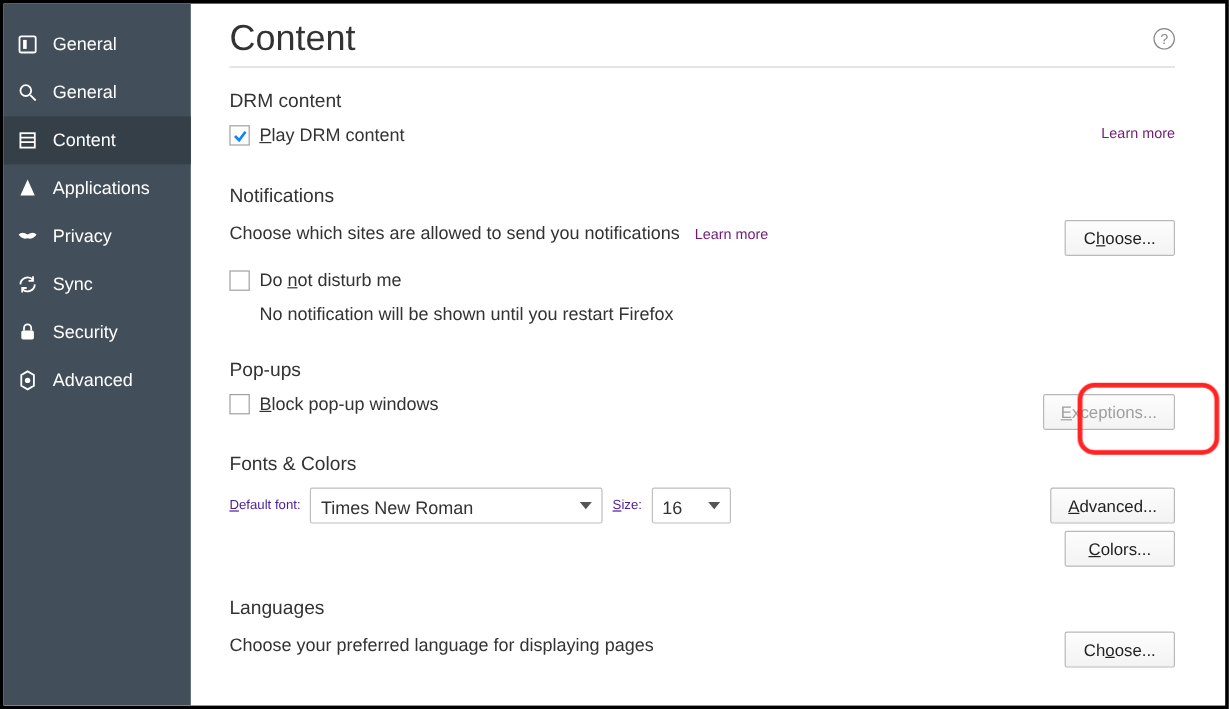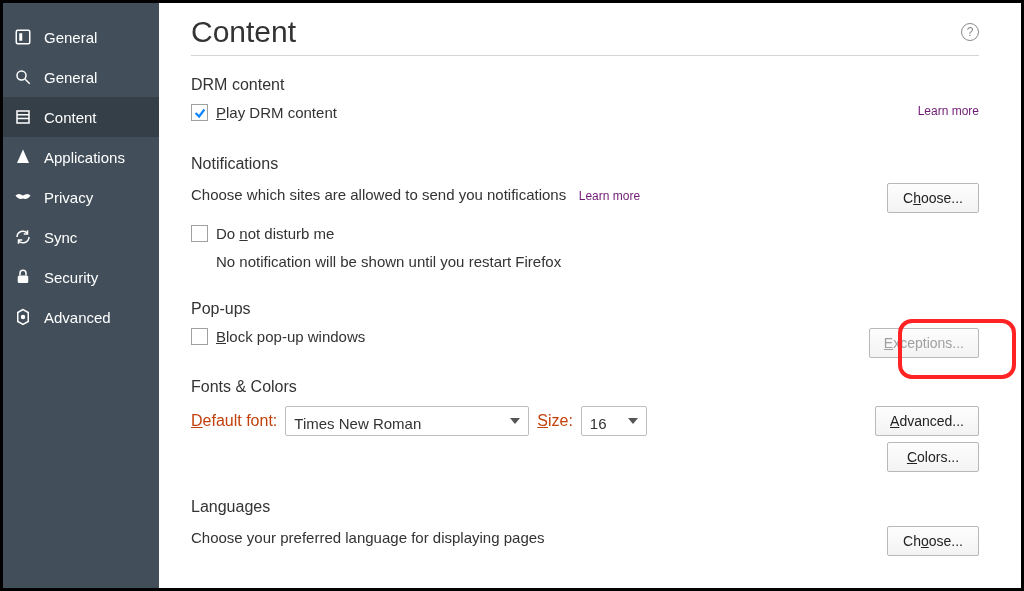--- a/index.html
+++ b/index.html
@@ -24,21 +24,21 @@
 .checkbox.checked svg{width:14px;height:14px;stroke:#0a84ff;stroke-width:2.5;fill:none}
 .text{font-size:15px;color:#333}
 .desc{font-size:15px;color:#333;margin-bottom:10px;line-height:1.6}
 .subtext{font-size:15px;color:#333;margin-left:25px;line-height:1.6}
 .link{color:#701a75;cursor:pointer;font-size:12px}
 .btn{min-width:92px;height:30px;border:1px solid #b8b8b8;background:linear-gradient(#fdfdfd,#f3f3f3);padding:0 14px;font-size:14px;color:#222;cursor:pointer;border-radius:2px;white-space:nowrap;display:flex;align-items:center;justify-content:center}
 .btn:disabled{color:#a0a0a0;cursor:default}
 .btn-col{display:flex;flex-direction:column;gap:6px;align-items:flex-end}
 .underline{text-decoration:underline}
 .font-row{display:flex;align-items:center;gap:8px}
-.label-inline{font-size:16px;color:#c2410c}
+.label-inline{font-size:11px;color:#4c1d95}
 .select{height:30px;border:1px solid #bfbfbf;background:#fff;padding:4px 26px 0 8px;font-size:15px;position:relative;cursor:pointer;display:flex;align-items:center;border-radius:2px}
 .select .caret{position:absolute;right:8px;top:50%;transform:translateY(-50%);width:0;height:0;border-left:5px solid transparent;border-right:5px solid transparent;border-top:6px solid #555}
 .select.font{width:244px}
 .select.size{width:66px}
 .highlight-ring{position:absolute;border:4px solid #ff2323;border-radius:14px;pointer-events:none}
 </style>
 </head>
 <body>
 
 <div class="layout">

